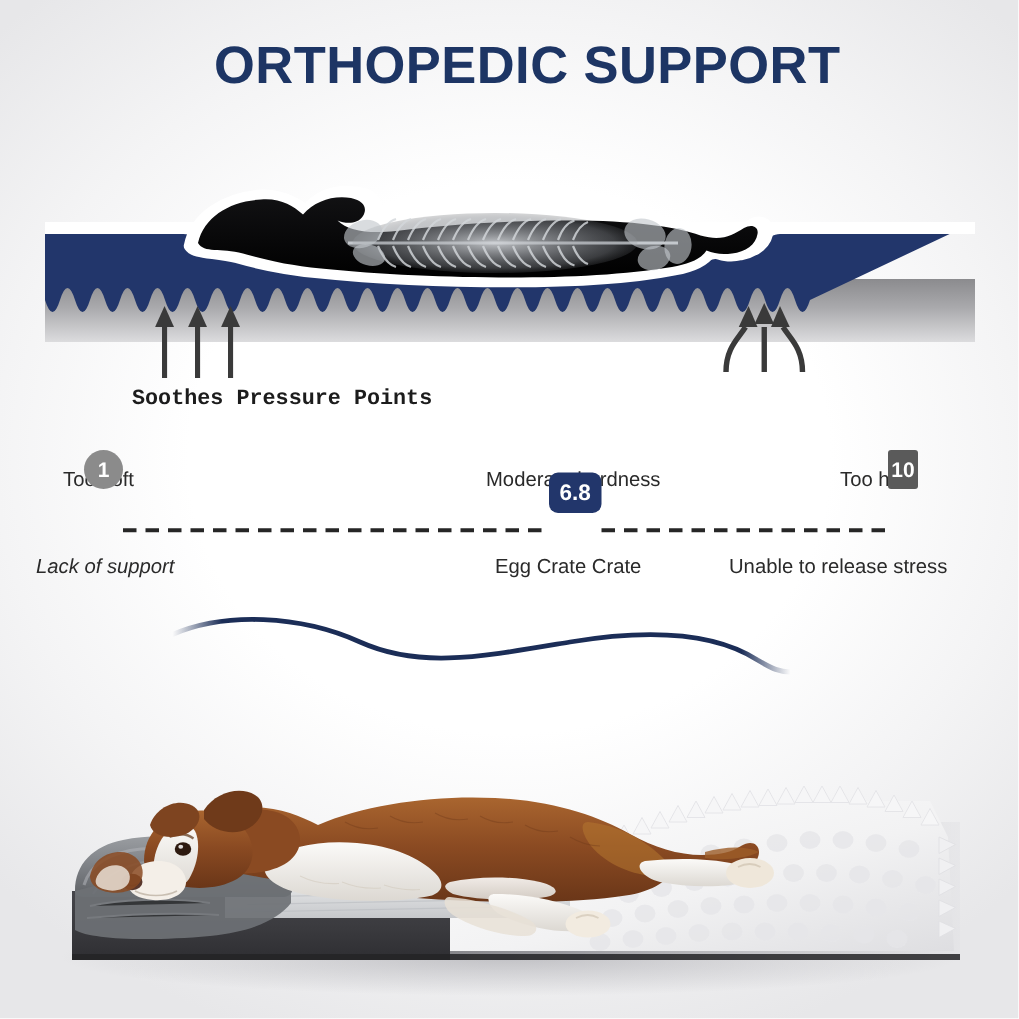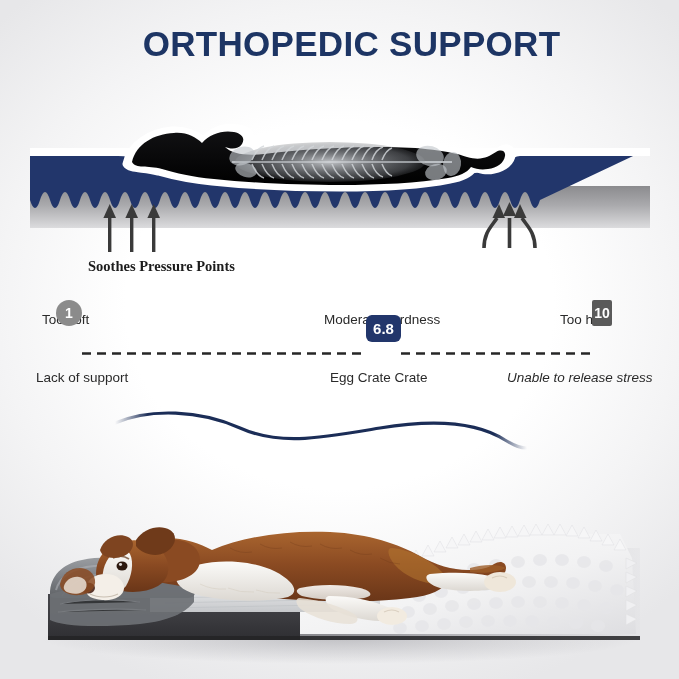--- a/index.html
+++ b/index.html
@@ -43,21 +43,21 @@
     height: 190px;
   }
   #diagram svg { display: block; }
 
   .diag-label {
     position: absolute;
     font-size: 14.5px;
     font-weight: bold;
     color: #1c1c1c;
     white-space: nowrap;
-    font-family: Liberation Serif, serif;
+    font-family: Liberation Mono, monospace;
   }
   #label-pressure { left: 88px;  top: 258px; }
   #label-airflow  { left: 445px; top: 258px; }
 
   
   #scale {
     position: absolute;
     left: 0;
     top: 300px;
     width: 679px;
@@ -69,23 +69,23 @@
     color: #2a2a2a;
     white-space: nowrap;
     font-family: "Liberation Sans", sans-serif;
   }
   .scale-top-label    { top: 12px; }
   .scale-bottom-label { top: 70px; }
 
   .st-soft      { left: 42px; }
   .st-moderate  { left: 324px; }
   .st-hard      { left: 560px; }
-  .sb-soft      { left: 36px; }
+  .sb-soft      { left: 24px; font-style: italic; }
   .sb-moderate  { left: 330px; }
-  .sb-hard      { left: 507px; font-style: italic; }
+  .sb-hard      { left: 486px; }
 
   #scale-track {
     position: absolute;
     top: 40px;
     left: 0;
     width: 679px;
     height: 32px;
   }
 
   .marker {

